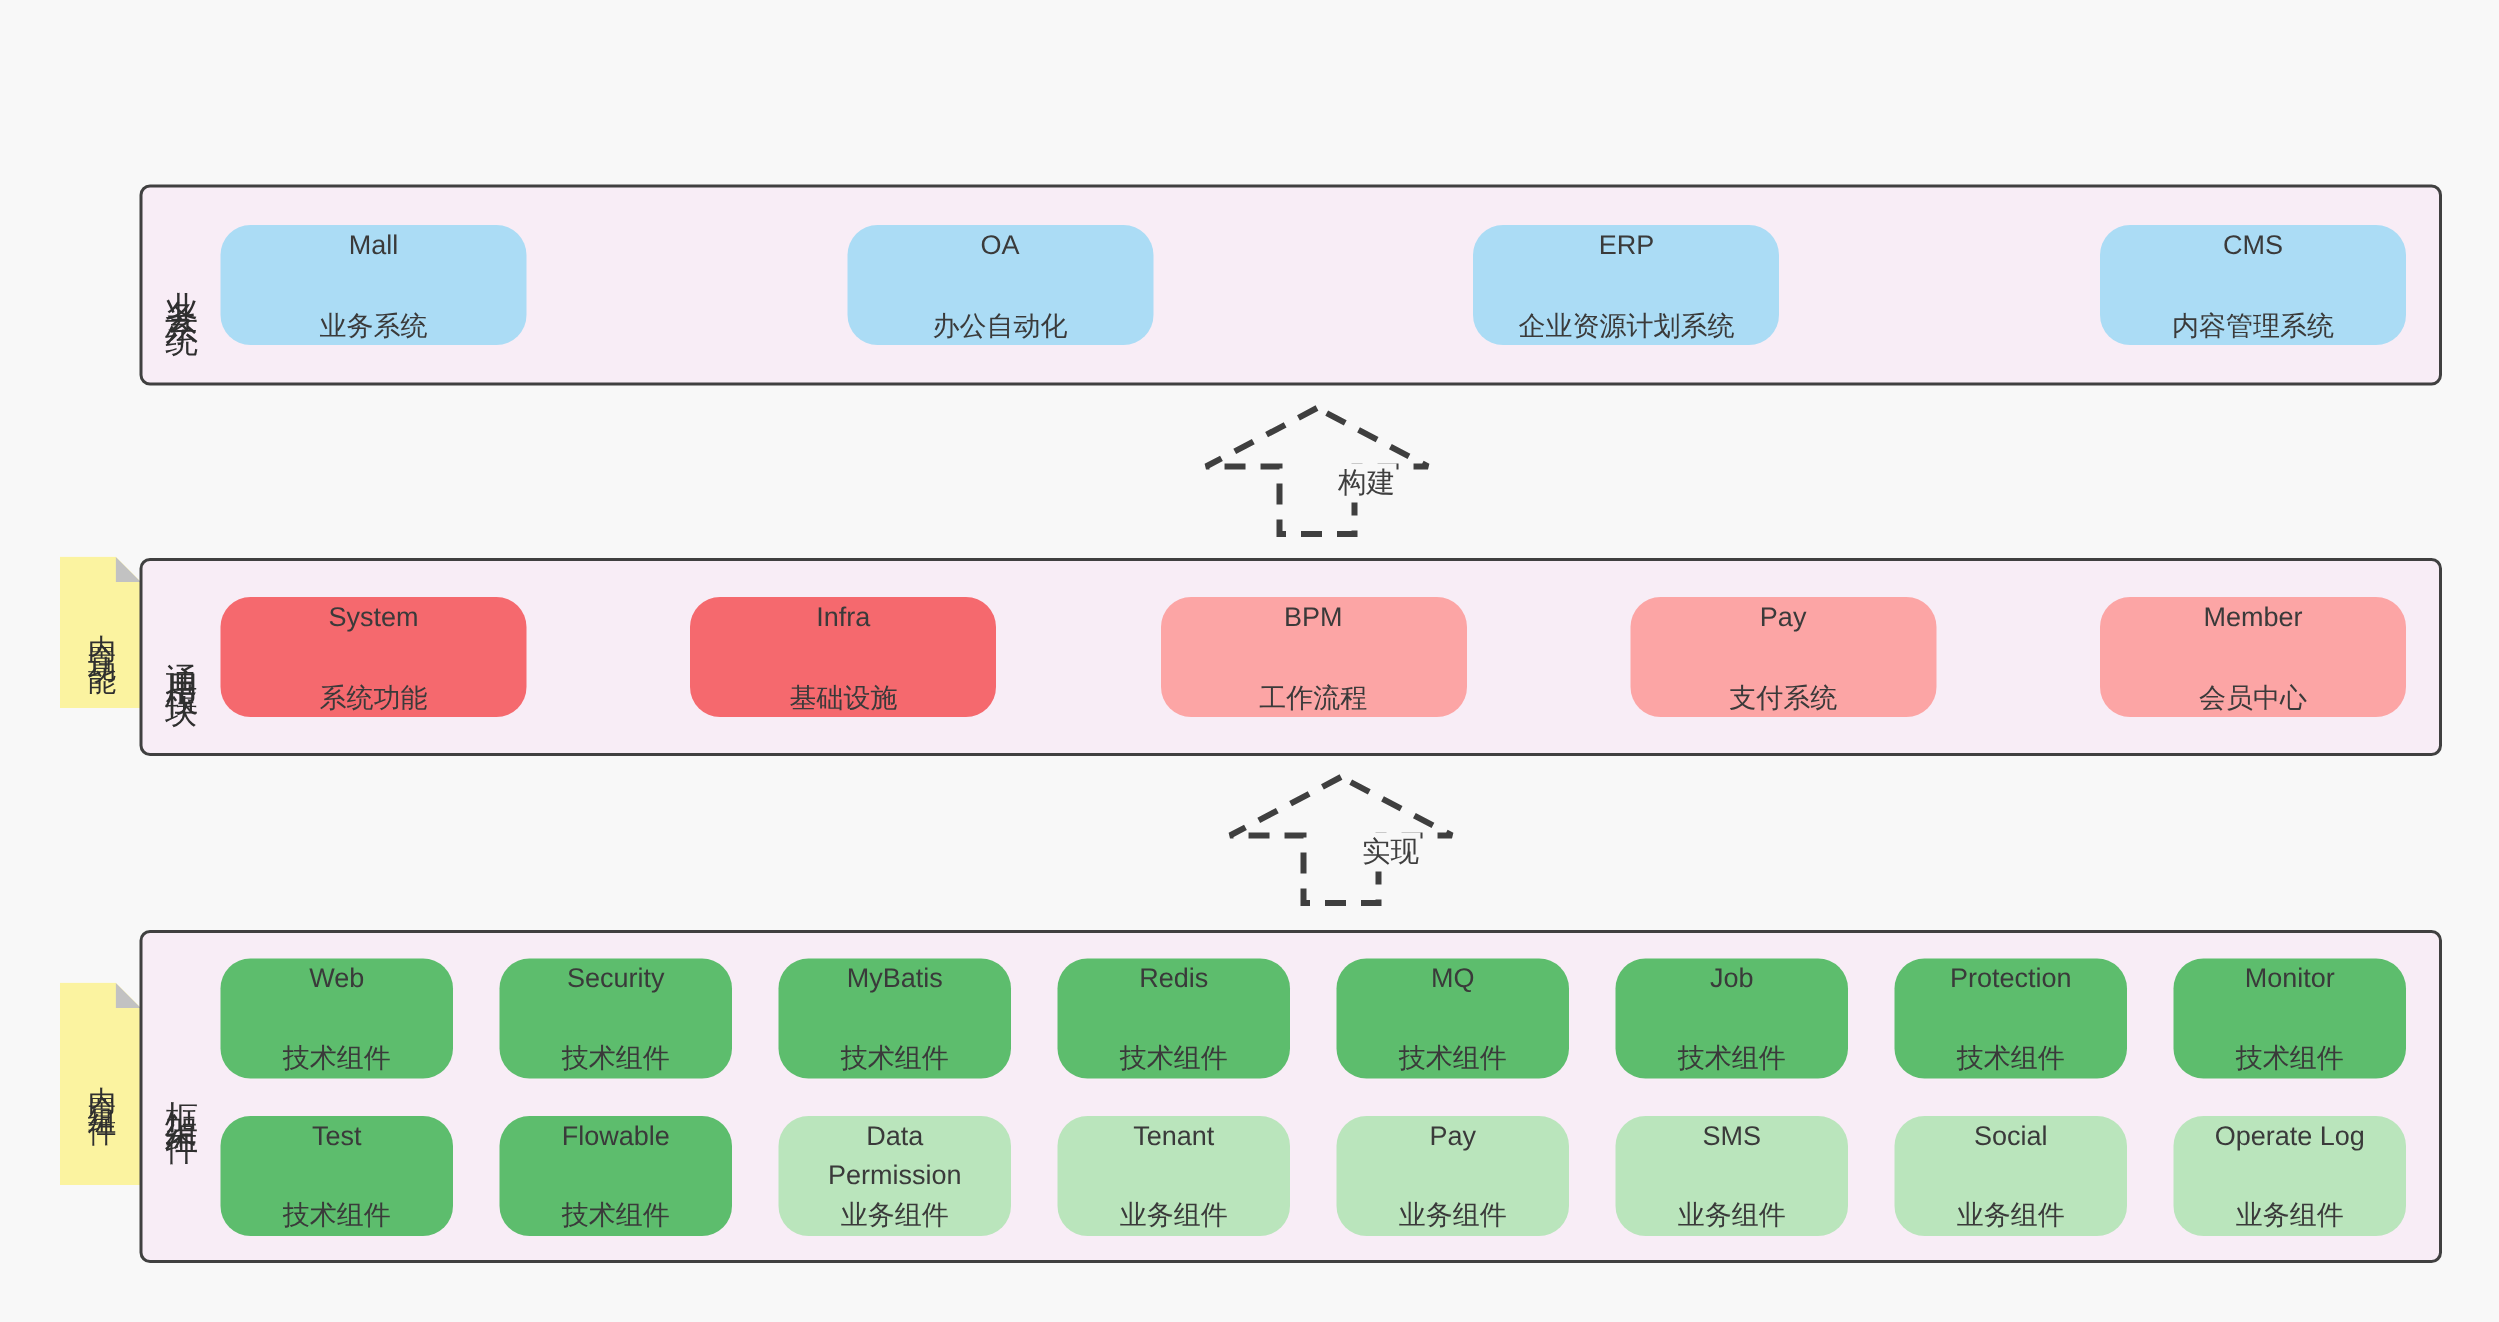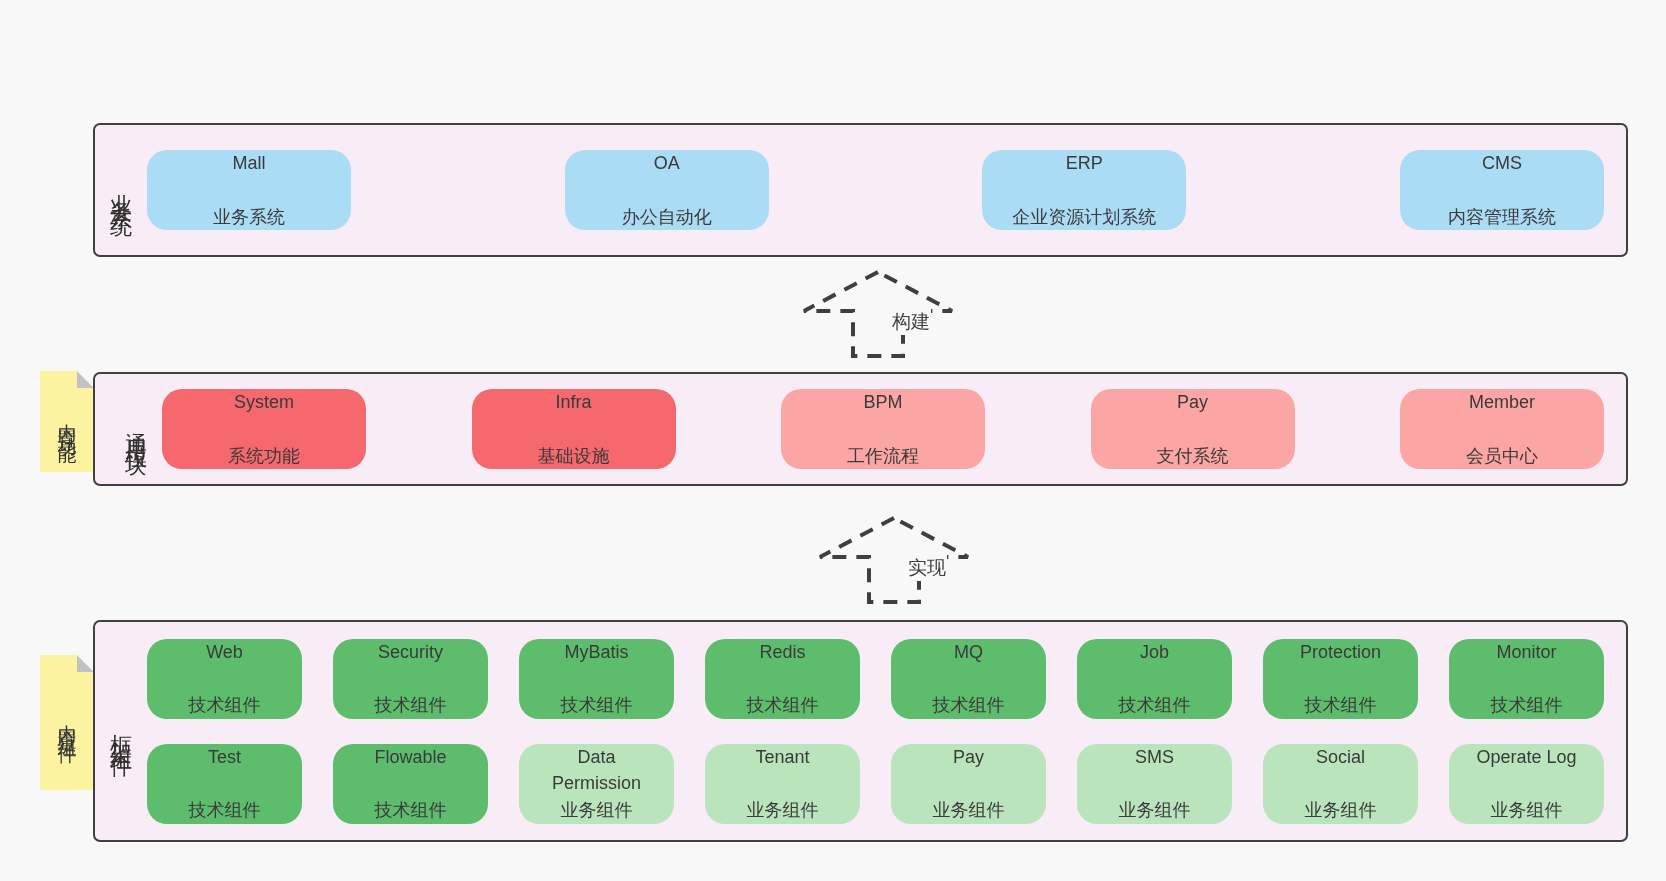--- a/index.html
+++ b/index.html
@@ -19,21 +19,21 @@
     left:93px;width:1535px;
     background:#f8edf6;
     border:2px solid #404040;
     border-radius:7px;
     box-sizing:border-box;
     display:flex;
     align-items:stretch;
     z-index:2;
   }
   .band-1{top:123px;height:134px;}
-  .band-2{top:372px;height:114px;padding-left:15px;}
+  .band-2{top:372px;height:132px;}
   .band-3{top:620px;height:222px;}
 
   .band-label{
     flex:0 0 52px;
     display:flex;align-items:center;justify-content:center;
     writing-mode:vertical-rl;text-orientation:upright;
     font-size:22px;letter-spacing:7px;color:#2f2f2f;
     padding:4px 0;
   }
   .band-content{

